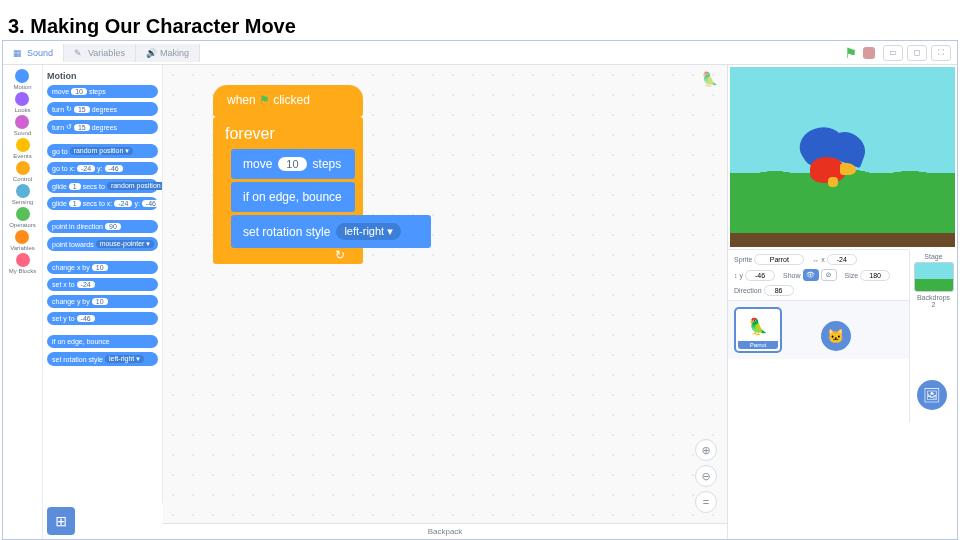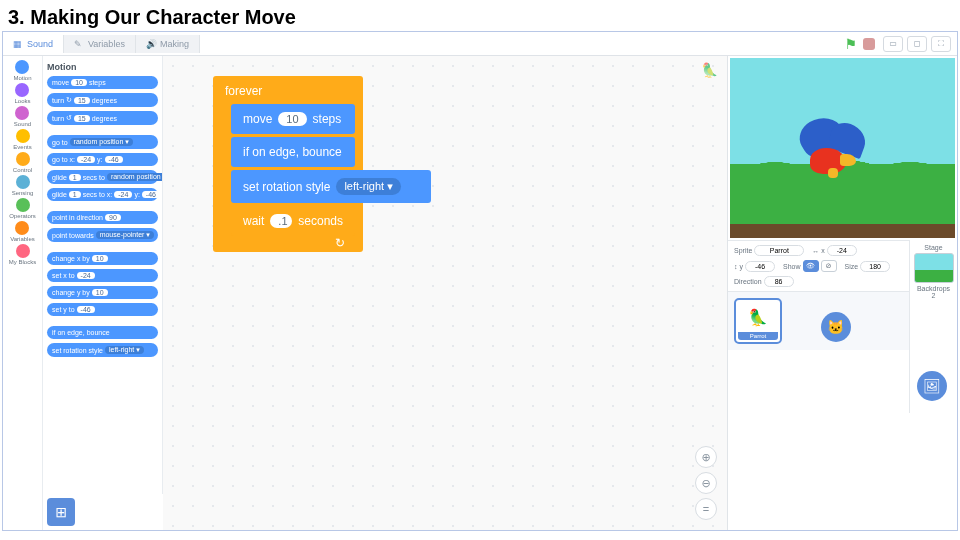--- a/index.html
+++ b/index.html
@@ -1,17 +1,17 @@
 <!DOCTYPE html>
 <html><head>
 <meta charset="utf-8">
 <style>
 *{box-sizing:border-box;margin:0;padding:0;font-family:"Helvetica Neue",Arial,sans-serif}
 body{width:960px;height:540px;overflow:hidden;background:#fff}
-.title{font-weight:900;font-size:20px;padding:6px 8px 2px}
+.title{font-weight:900;font-size:20px;padding:15px 8px 2px}
 .app{display:flex;flex-direction:column;border:1px solid #b8c7e6;height:500px;margin:0 2px}
 .toolbar{display:flex;align-items:center;height:24px;background:#fff;border-bottom:1px solid #dfe3e8}
 .tabs{display:flex;gap:0}
 .tab{display:flex;align-items:center;gap:4px;padding:4px 10px;font-size:9px;color:#8e9aa8;background:#f0f2f5;border-right:1px solid #e0e4e8;cursor:pointer}
 .tab.active{background:#fff;color:#5b8ddb}
 .tab-ico{width:10px;height:10px;display:inline-block}
 .spacer{flex:1}
 .flag-stop{display:flex;gap:6px;align-items:center;margin-right:8px}
 .flag{color:#4cbf56;font-size:14px}
 .stop{width:12px;height:12px;border-radius:3px;background:#d89b9b}
@@ -211,50 +211,47 @@
             <span class="dd">left-right ▾</span>
           </div>
    </div>
    <div class="addext">⊞</div>
   </div>
 
   <div style="flex:1;display:flex;flex-direction:column">
    <div class="canvas" style="flex:1">
     <div class="thumb">🦜</div>
     <div class="stack">
+     <div class="hat"><span>when </span><span style="color:#4cbf56">⚑</span><span> clicked</span></div>
      <div class="cwrap" style="width:150px;padding-bottom:2px">
-      <div style="color:#fff;font-size:12px;padding:2px 4px 6px">forever</div>
+      <div style="color:#fff;font-size:16px;padding:2px 4px 6px">forever</div>
       <div class="inner">
        <div class="cblk blue">
                   <span>move</span>
                   <span class="cpill">10</span>
                   <span>steps</span>
                 </div>
        <div class="cblk blue">
                   <span>if on edge, bounce</span>
                 </div>
        <div class="cblk blue" style="width:200px">
                   <span>set rotation style</span>
                   <span class="cdd">left-right ▾</span>
                 </div>
-       <div class="cblk orange">
-                  <span>wait</span>
-                  <span class="cpill">.1</span>
-                  <span>seconds</span>
-                </div>
       </div>
       <div class="loop-arrow">↻</div>
      </div>
     </div>
     <div class="zoombtns">
      <div class="zb">⊕</div>
      <div class="zb">⊖</div>
      <div class="zb">=</div>
     </div>
    </div>
+   <div class="backpack">Backpack</div>
   </div>
 
   <div class="right">
    <div class="stage">
     <div class="grass"></div>
           <div class="dirt"></div>
     <div class="parrot">
      <div class="pwing1"></div>
             <div class="pwing2"></div>
             <div class="pbody"></div>

